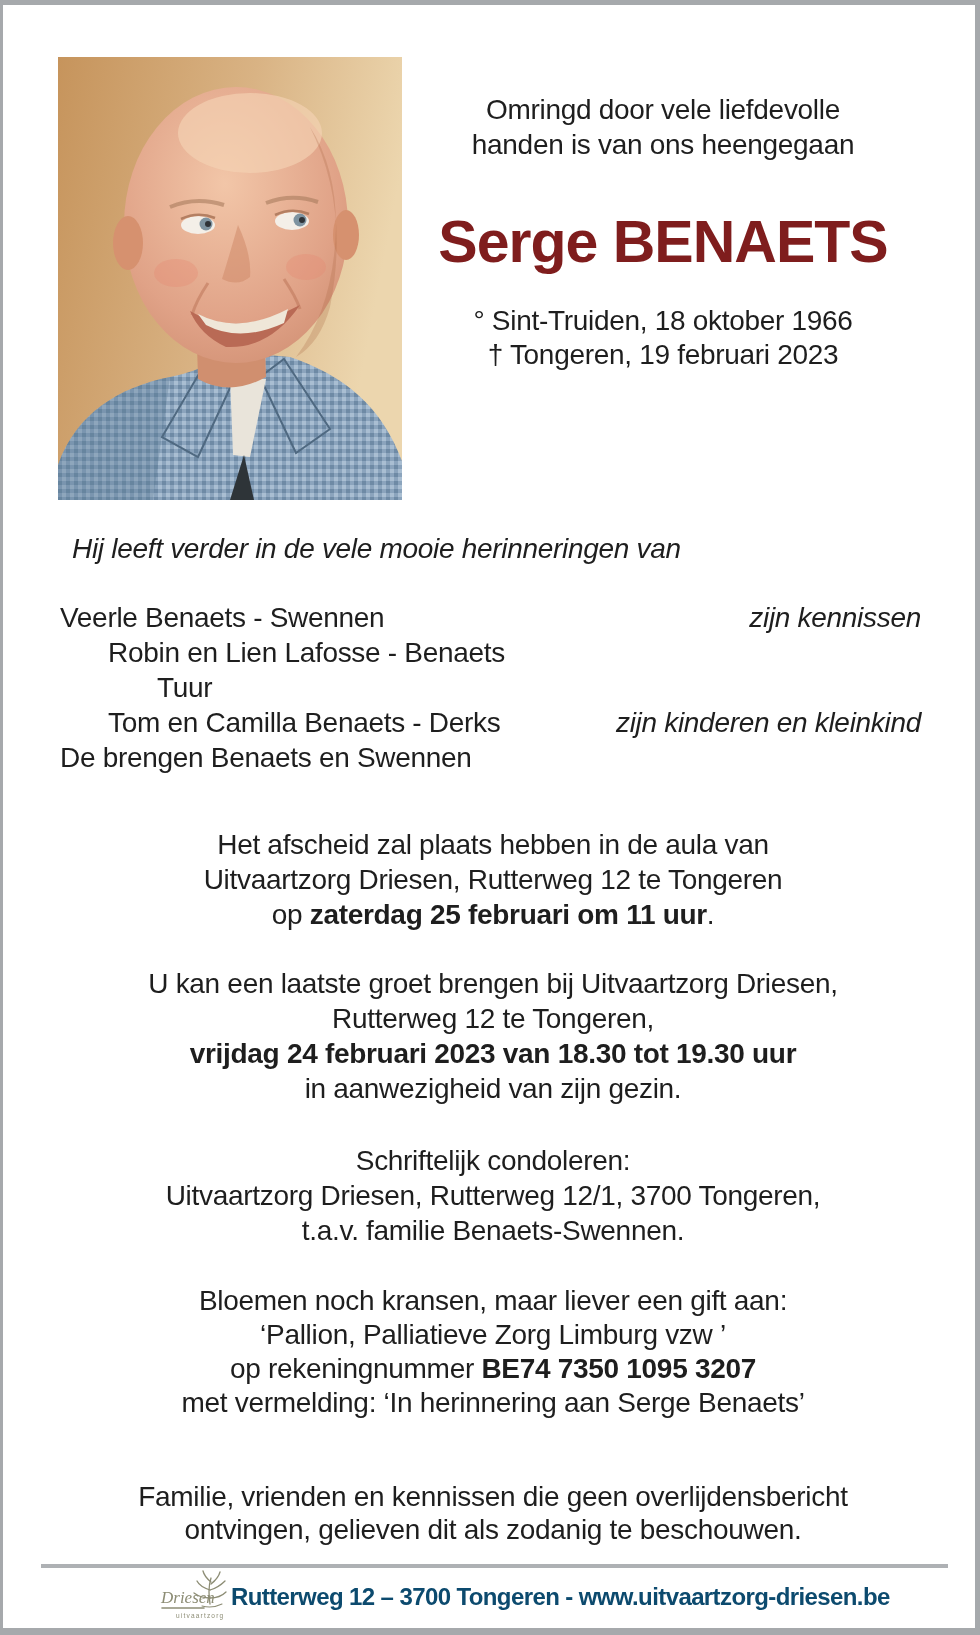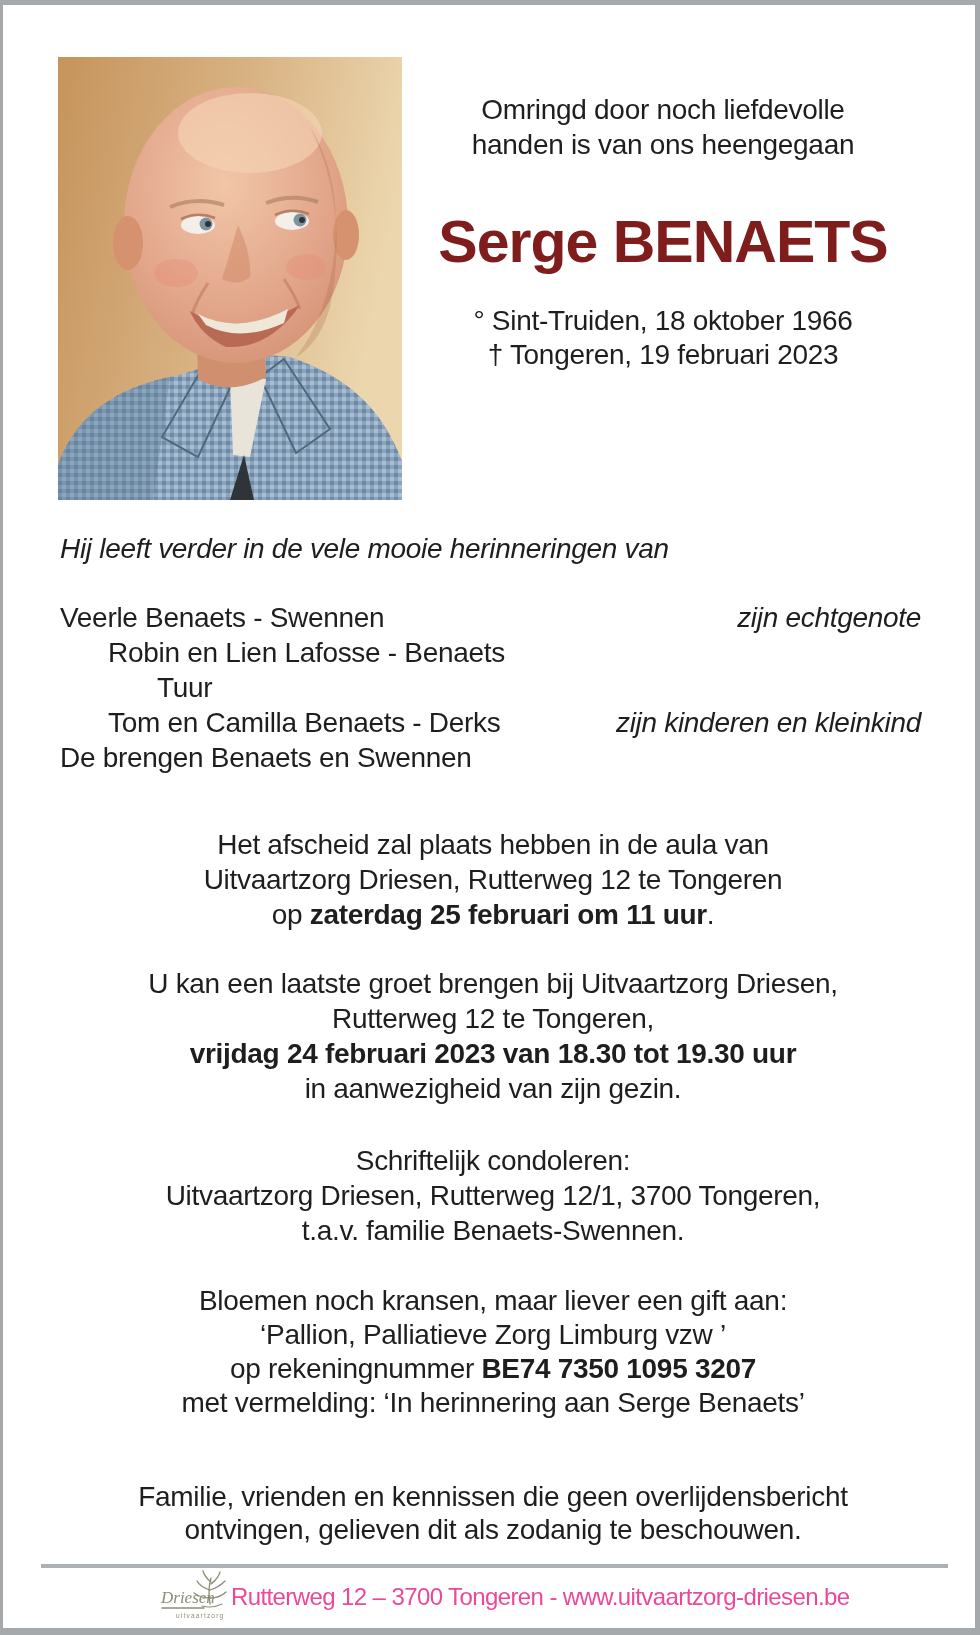--- a/index.html
+++ b/index.html
@@ -20,38 +20,38 @@
   #photo{left:55px;top:52px;width:344px;height:443px;overflow:hidden;}
   #photo svg{display:block;}
   
   #header-col{left:400px;top:0;width:520px;text-align:center;}
   #intro{margin-top:87px;font-size:28px;line-height:35px;letter-spacing:-0.3px;}
   #deceased-name{margin-top:48px;font-size:59px;line-height:64px;font-weight:bold;letter-spacing:-1px;color:#7f1d1d;}
   #relation{margin-top:45px;font-size:29px;line-height:34px;font-weight:bold;letter-spacing:-0.3px;}
   #dates{margin-top:30px;font-size:28px;line-height:34px;letter-spacing:-0.3px;}
   
   #remembrance{left:57px;top:526px;width:861px;font-size:28px;letter-spacing:-0.3px;}
-  #remembrance .lead{font-style:italic;line-height:35px;}
+  #remembrance .lead{font-style:italic;line-height:35px;margin-left:12px;}
   #remembrance .rows{margin-top:34px;}
   #remembrance .row{position:relative;line-height:35px;}
   #remembrance .ind1{padding-left:48px;}
   #remembrance .ind2{padding-left:97px;}
   #remembrance .rel{position:absolute;right:0;top:0;font-style:italic;}
   
   .para{left:0;width:980px;text-align:center;font-size:28px;line-height:35px;letter-spacing:-0.3px;}
   .para .b{font-weight:bold;}
   #farewell{top:822px;}
   #viewing{top:961px;}
   #condolences{top:1138px;}
   #donation{top:1279px;line-height:34px;}
   #notice{top:1475px;line-height:33px;}
   
   #footer-rule{left:38px;top:1559px;width:907px;height:4px;background:#aeb1b4;}
   #footer-logo{left:147px;top:1563px;width:70px;height:58px;margin-left:8px;}
-  #footer-address{left:228px;top:1578px;font-size:24px;font-weight:normal;letter-spacing:-0.6px;color:#ec4899;white-space:nowrap;}
+  #footer-address{left:228px;top:1578px;font-size:24px;font-weight:bold;letter-spacing:-0.6px;color:#0c4a6e;white-space:nowrap;}
 </style>
 </head>
 <body>
 
 <div class="page">
 
   <div class="abs" id="photo">
     <svg width="344" height="443" viewBox="0 0 344 443">
       <defs>
         <linearGradient id="bgG" x1="0" y1="0" x2="1" y2="0.25">
@@ -111,36 +111,36 @@
 
       <path d="M132,254 Q178,282 242,248 Q212,292 168,290 Q142,278 132,254 Z" fill="#b96a55"></path>
       <path d="M140,257 Q180,278 230,252 L226,266 Q182,286 148,268 Z" fill="#efe7d8"></path>
 
       <path d="M252,70 Q292,150 272,250 Q262,286 238,300 Q276,250 278,170 Q278,110 252,70" fill="#a8643f" opacity="0.25"></path>
     </svg>
   </div>
 
   <div class="abs" id="header-col">
     <div id="intro">
-      <div>Omringd door noch liefdevolle</div>
+      <div>Omringd door vele liefdevolle</div>
       <div>handen is van ons heengegaan</div>
     </div>
     <div id="deceased-name">Serge BENAETS</div>
     <div id="dates">
       <div>° Sint-Truiden, 18 oktober 1966</div>
       <div>† Tongeren, 19 februari 2023</div>
     </div>
   </div>
 
   <div class="abs" id="remembrance">
     <div class="lead">Hij leeft verder in de vele mooie herinneringen van</div>
     <div class="rows">
       <div class="row">
         <span>Veerle Benaets - Swennen</span>
-        <span class="rel">zijn echtgenote</span>
+        <span class="rel">zijn kennissen</span>
       </div>
       <div class="row ind1">
         <span>Robin en Lien Lafosse - Benaets</span>
       </div>
       <div class="row ind2">
         <span>Tuur</span>
       </div>
       <div class="row ind1">
         <span>Tom en Camilla Benaets - Derks</span>
         <span class="rel">zijn kinderen en kleinkind</span>

